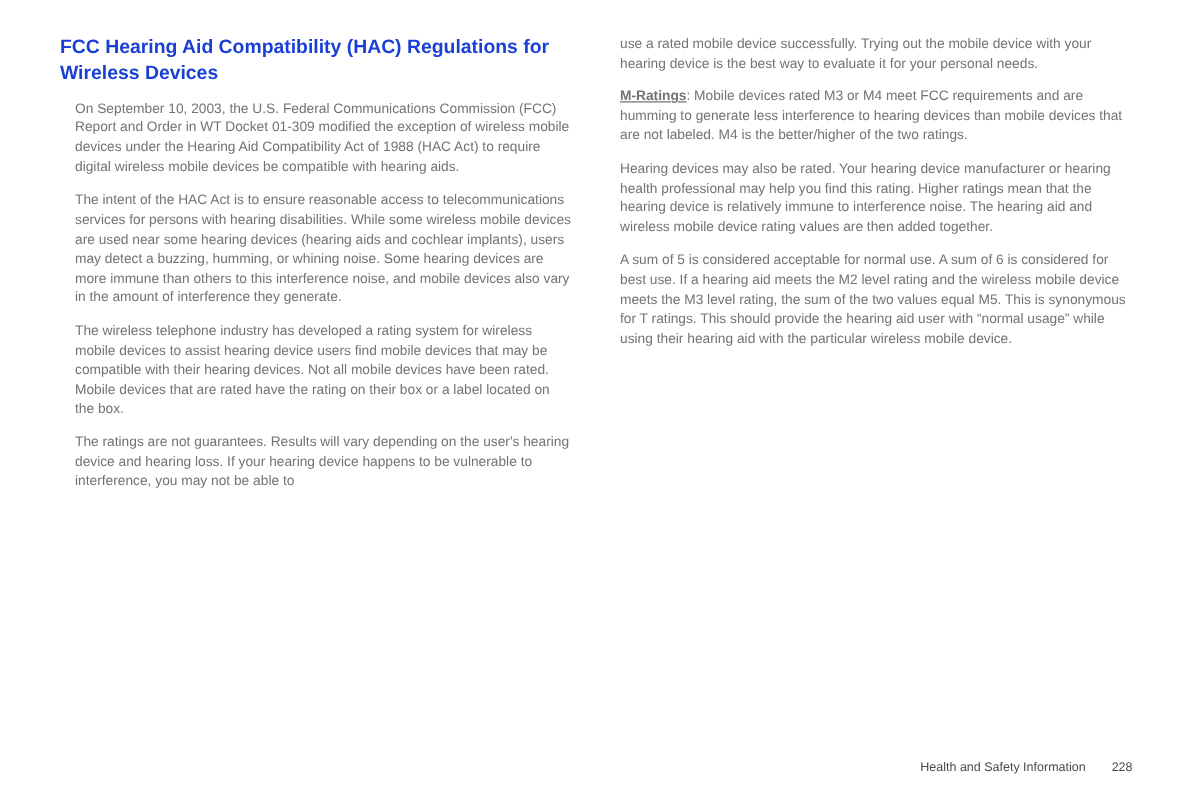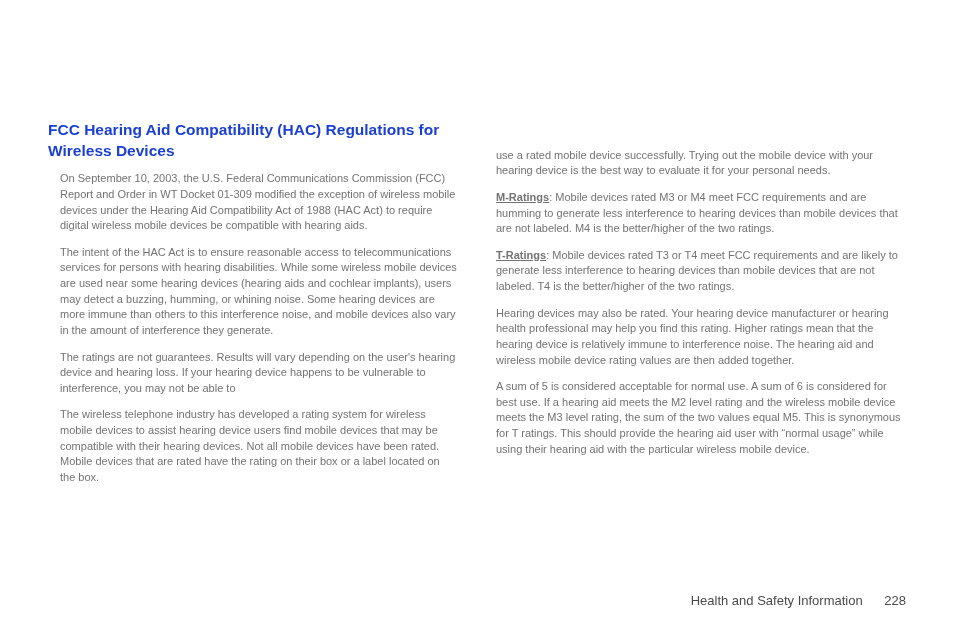--- a/index.html
+++ b/index.html
@@ -1,19 +1,18 @@
 <!DOCTYPE html>
 <html><head>
   <meta charset="utf-8">
   <style>
     * {
       margin: 0;
       padding: 0;
       box-sizing: border-box;
-      align-items: center;
     }
     body {
       font-family: Arial, Helvetica, sans-serif;
       background: #ffffff;
       width: 954px;
       height: 636px;
       padding: 28px 48px 20px 48px;
       color: #3a3a3a;
     }
     .page {
@@ -42,44 +41,43 @@
     }
     .col2 .para {
       padding-left: 0;
     }
     .bold {
       font-weight: bold;
       text-decoration: underline;
     }
     .footer {
       position: absolute;
-      bottom: 28px;
+      bottom: 16px;
       right: 48px;
-      font-size: 13px;
+      font-size: 10px;
       color: #4a4a4a;
     }
     .page-num {
       margin-left: 18px;
     }
   </style>
 </head>
 <body>
 
 <div class="page">
   <div class="column col1">
     <div class="heading">FCC Hearing Aid Compatibility (HAC) Regulations for Wireless Devices</div>
     <div class="para">On September 10, 2003, the U.S. Federal Communications Commission (FCC) Report and Order in WT Docket 01-309 modified the exception of wireless mobile devices under the Hearing Aid Compatibility Act of 1988 (HAC Act) to require digital wireless mobile devices be compatible with hearing aids.</div>
     <div class="para">The intent of the HAC Act is to ensure reasonable access to telecommunications services for persons with hearing disabilities. While some wireless mobile devices are used near some hearing devices (hearing aids and cochlear implants), users may detect a buzzing, humming, or whining noise. Some hearing devices are more immune than others to this interference noise, and mobile devices also vary in the amount of interference they generate.</div>
+    <div class="para">The wireless telephone industry has developed a rating system for wireless mobile devices to assist hearing device users find mobile devices that may be compatible with their hearing devices. Not all mobile devices have been rated. Mobile devices that are rated have the rating on their box or a label located on the box.</div>
     <div class="para">The ratings are not guarantees. Results will vary depending on the user's hearing device and hearing loss. If your hearing device happens to be vulnerable to interference, you may not be able to</div>
-    <div class="para">The wireless telephone industry has developed a rating system for wireless mobile devices to assist hearing device users find mobile devices that may be compatible with their hearing devices. Not all mobile devices have been rated. Mobile devices that are rated have the rating on their box or a label located on the box.</div>
   </div>
   <div class="column col2">
     <div class="para">use a rated mobile device successfully. Trying out the mobile device with your hearing device is the best way to evaluate it for your personal needs.</div>
     <div class="para"><span class="bold">M-Ratings</span><span>: Mobile devices rated M3 or M4 meet FCC requirements and are humming to generate less interference to hearing devices than mobile devices that are not labeled. M4 is the better/higher of the two ratings.</span></div>
-    <div class="para"><span class="bold">T-Ratings</span><span>: Mobile devices rated T3 or T4 meet FCC requirements and are likely to generate less interference to hearing devices than mobile devices that are not labeled. T4 is the better/higher of the two ratings.</span></div>
     <div class="para">Hearing devices may also be rated. Your hearing device manufacturer or hearing health professional may help you find this rating. Higher ratings mean that the hearing device is relatively immune to interference noise. The hearing aid and wireless mobile device rating values are then added together.</div>
     <div class="para">A sum of 5 is considered acceptable for normal use. A sum of 6 is considered for best use. If a hearing aid meets the M2 level rating and the wireless mobile device meets the M3 level rating, the sum of the two values equal M5. This is synonymous for T ratings. This should provide the hearing aid user with “normal usage” while using their hearing aid with the particular wireless mobile device.</div>
   </div>
 </div>
 
 <div class="footer">
   <span>Health and Safety Information</span>
   <span class="page-num">228</span>
 </div>
 

